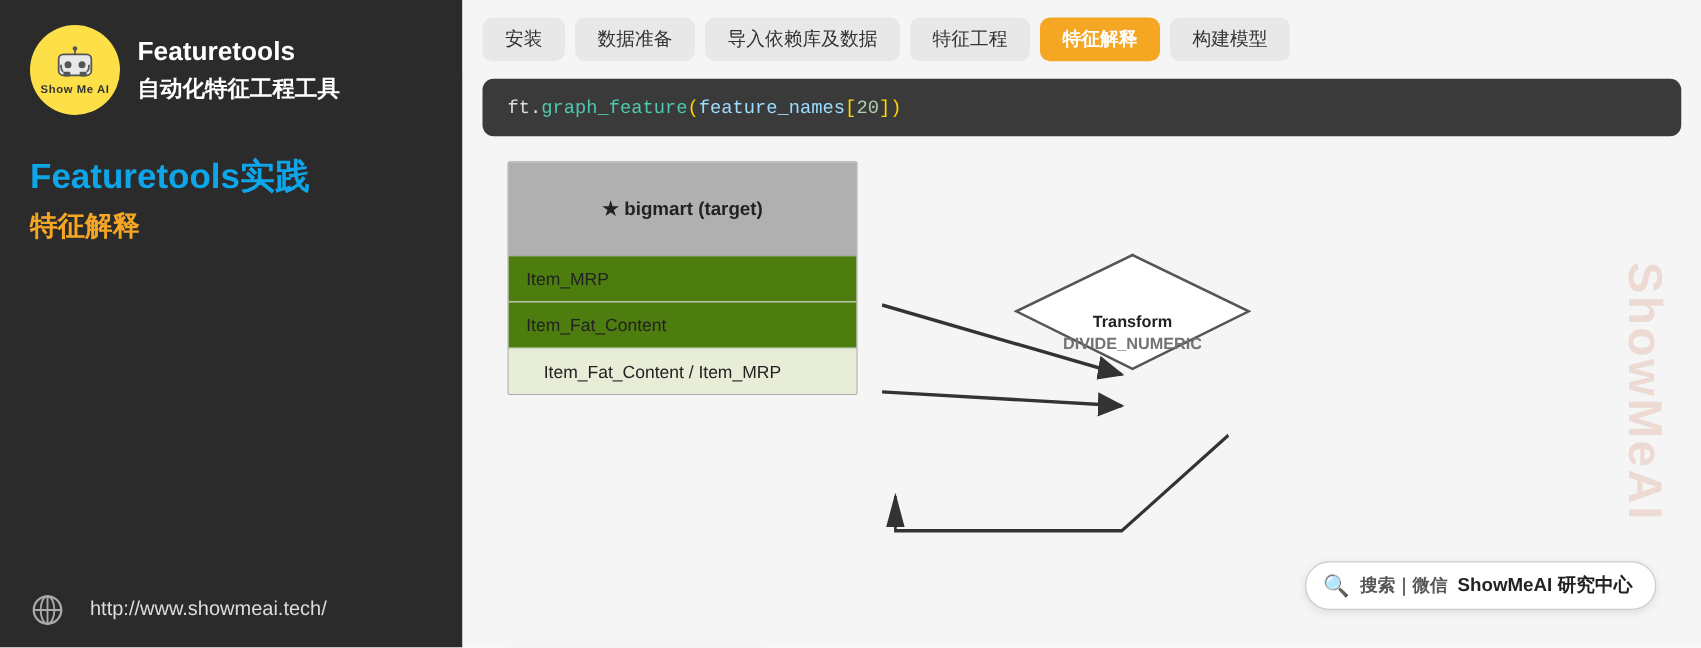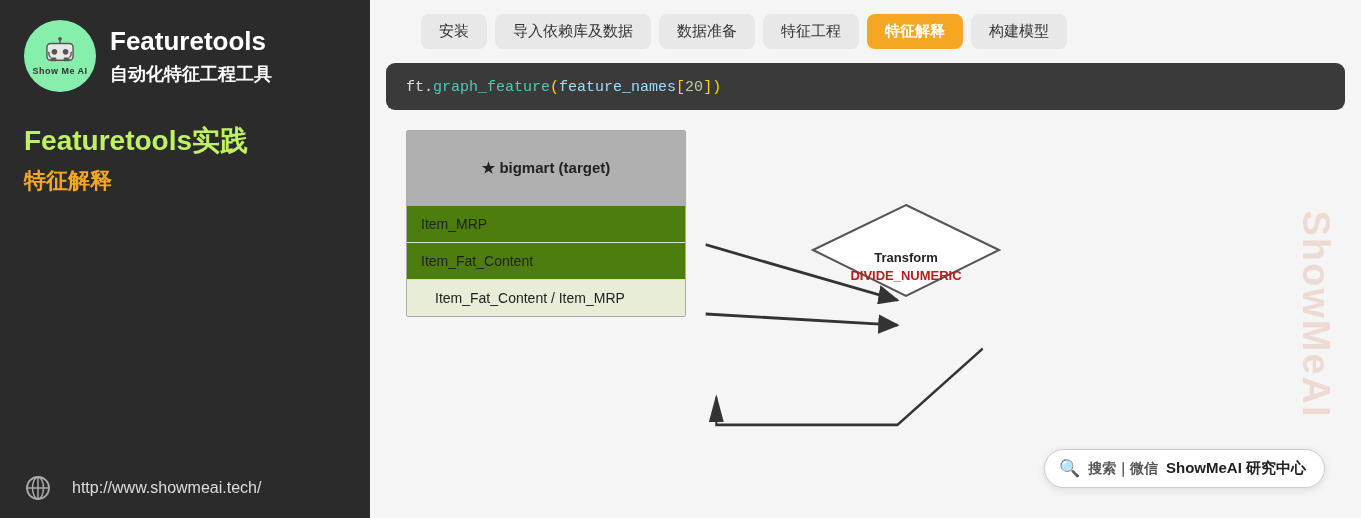--- a/index.html
+++ b/index.html
@@ -25,21 +25,21 @@
     .logo-row {
       display: flex;
       align-items: center;
       gap: 14px;
       margin-bottom: 10px;
     }
     .logo-circle {
       width: 72px;
       height: 72px;
       border-radius: 50%;
-      background: #86efac;
+      background: #fde047;
       display: flex;
       align-items: center;
       justify-content: center;
       flex-shrink: 0;
       text-align: right;
     }
     .logo-inner {
       display: flex;
       flex-direction: column;
       align-items: center;
@@ -53,35 +53,35 @@
       color: #333;
       font-weight: bold;
       letter-spacing: 0.5px;
       margin-top: 2px;
     }
     .title-block {
       display: flex;
       flex-direction: column;
     }
     .title-en {
-      font-size: 26px;
+      font-size: 21px;
       font-weight: bold;
       color: #fff;
       line-height: 1.2;
     }
     .title-zh {
       font-size: 18px;
       color: #fff;
       margin-top: 4px;
       font-weight: bold;
     }
     .section-title {
       font-size: 28px;
       font-weight: bold;
-      color: #bef264;
+      color: #0ea5e9;
       margin-top: 22px;
       margin-bottom: 8px;
       line-height: 1.2;
     }
     .sub-title {
       font-size: 22px;
       color: #f5a623;
       font-weight: bold;
       margin-bottom: 28px;
     }
@@ -112,21 +112,20 @@
     }
 
     
     .nav-tabs {
       display: flex;
       align-items: center;
       padding: 14px 16px 10px 16px;
       gap: 8px;
       background: #f5f5f5;
       flex-shrink: 0;
-      margin-left: 35px;
     }
     .nav-tab {
       padding: 8px 18px;
       border-radius: 8px;
       font-size: 15px;
       font-weight: 500;
       cursor: pointer;
       color: #333;
       background: #e8e8e8;
       border: none;
@@ -292,22 +291,22 @@
       <line x1="14" y1="3" x2="14" y2="25" stroke="#aaa" stroke-width="1.5"></line>
     </svg>
     <span class="footer-url">http://www.showmeai.tech/</span>
   </div>
 </div>
 
 <div class="main">
 
   <div class="nav-tabs">
     <button class="nav-tab">安装</button>
+    <button class="nav-tab">数据准备</button>
     <button class="nav-tab">导入依赖库及数据</button>
-    <button class="nav-tab">数据准备</button>
     <button class="nav-tab">特征工程</button>
     <button class="nav-tab active">特征解释</button>
     <button class="nav-tab">构建模型</button>
   </div>
 
   <div class="code-block">
     <span class="code-text">
       <span class="fn">ft.</span><span class="method">graph_feature</span><span class="bracket">(</span><span class="param">feature_names</span><span class="bracket">[</span><span class="number">20</span><span class="bracket">]</span><span class="bracket">)</span>
     </span>
   </div>
@@ -339,21 +338,21 @@
         </defs>
       </svg>
 
       <div style="position:absolute; left:420px; top:80px; width:200px; height:100px; display:flex; align-items:center; justify-content:center;">
         <div style="position:relative; width:190px; height:95px;">
           <svg width="190" height="95" viewBox="0 0 190 95">
             <polygon points="95,2 188,47 95,93 2,47" fill="white" stroke="#555" stroke-width="2"></polygon>
           </svg>
           <div style="position:absolute; top:50%; left:50%; transform:translate(-50%,-50%); text-align:center; pointer-events:none;">
             <div style="font-size:13px; font-weight:bold; color:#222; line-height:1.5;margin-top:31px;">Transform</div>
-            <div style="font-size:13px; font-weight:bold; color:#b91c1c;">DIVIDE_NUMERIC</div>
+            <div style="font-size:13px; font-weight:bold; color:#737373;">DIVIDE_NUMERIC</div>
           </div>
         </div>
       </div>
 
       <div class="search-badge">
         <span style="font-size:17px;">🔍</span>
         <span style="color:#555;">搜索｜微信</span>
         <span style="font-weight:bold; font-size:15px;">ShowMeAI 研究中心</span>
       </div>
 

